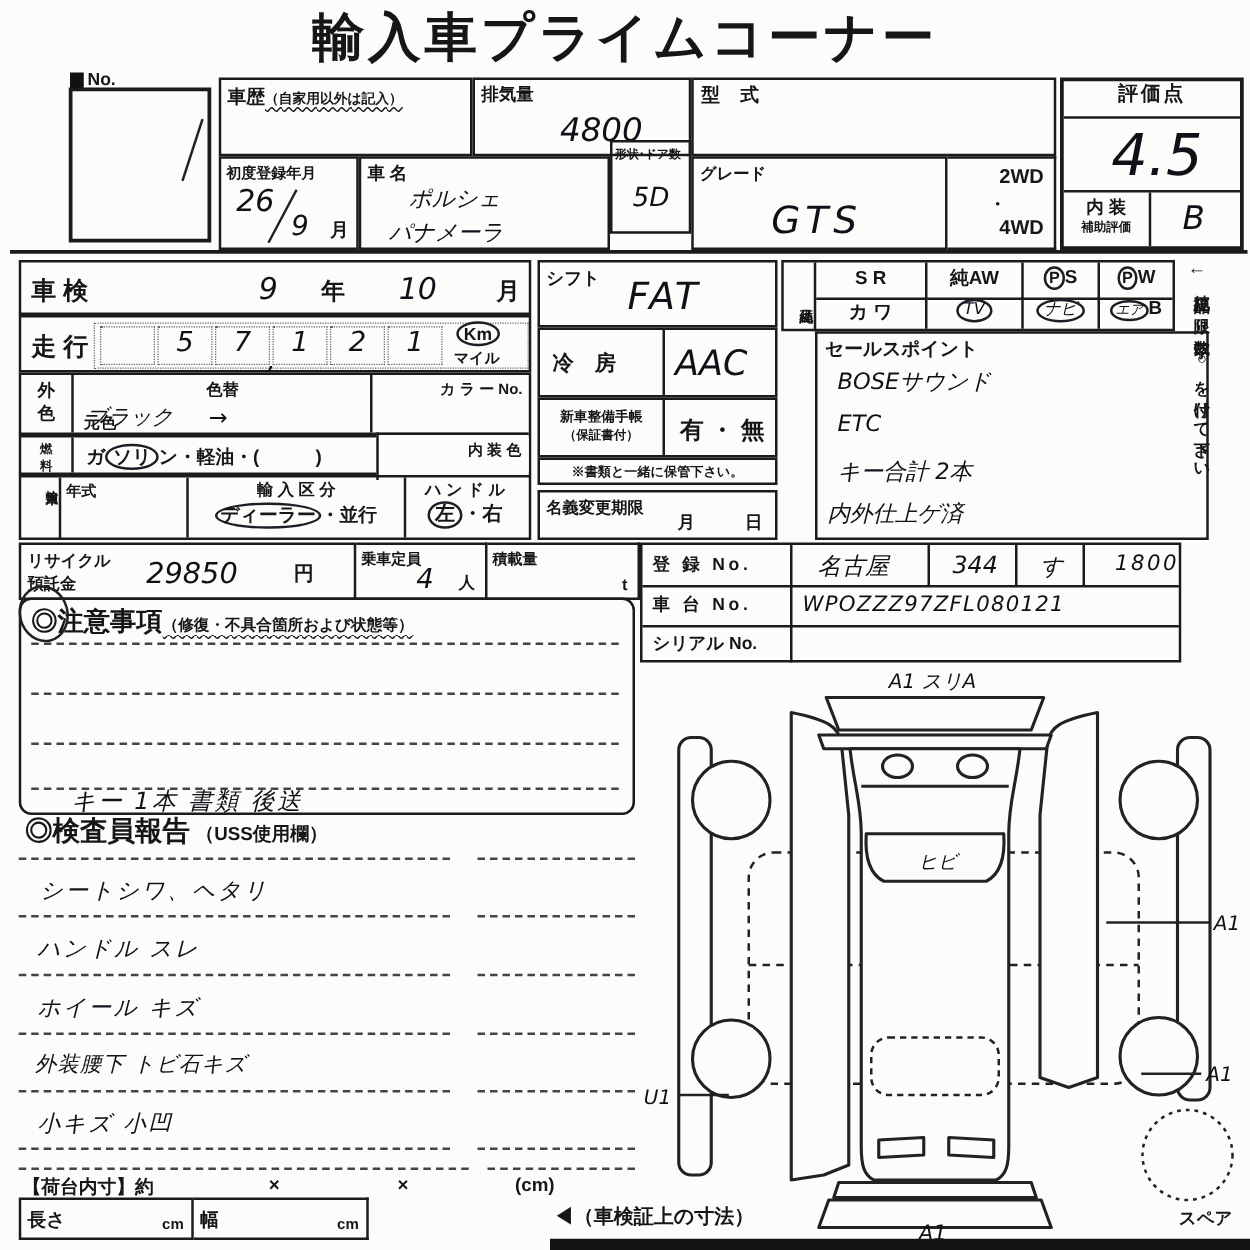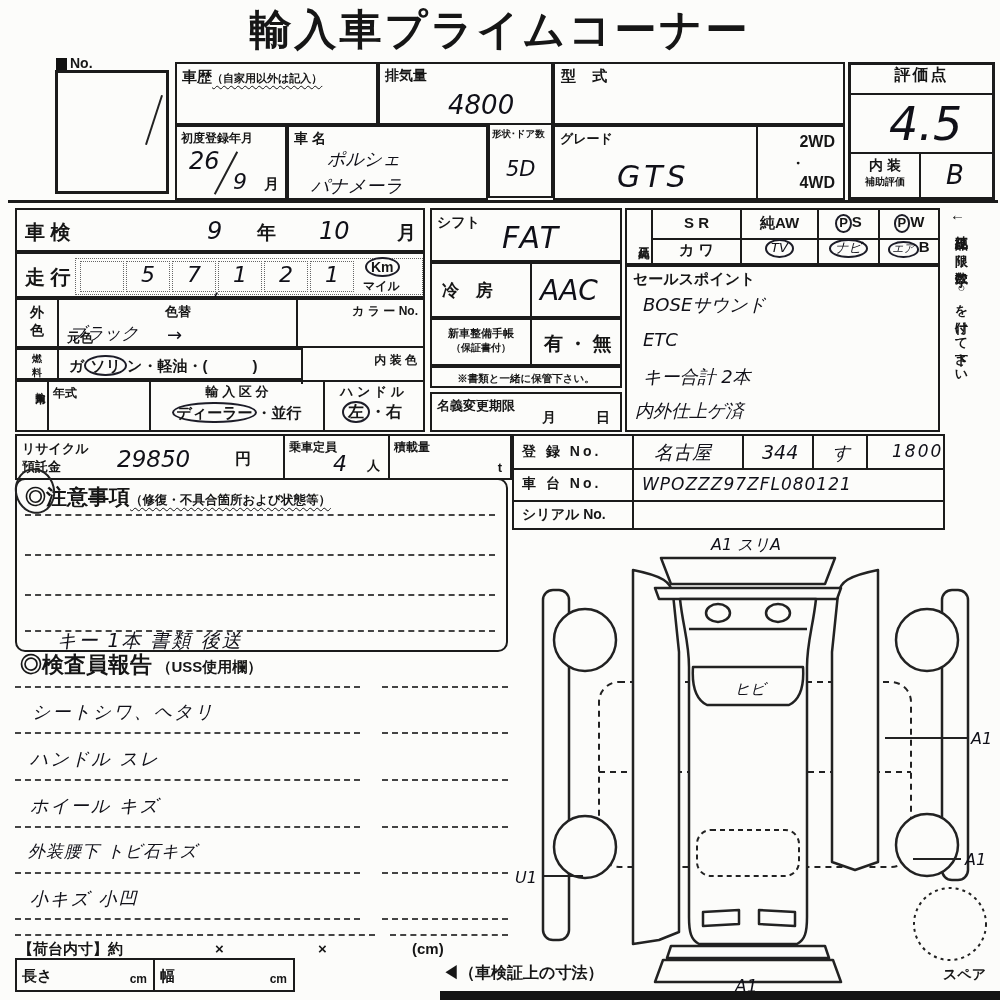--- a/index.html
+++ b/index.html
@@ -45,21 +45,21 @@
     <span class="hw" style="position:absolute;left:12px;top:20px;font-size:24px;">26</span>
     <div style="position:absolute;left:48px;top:22px;width:2px;height:48px;background:#222;transform:rotate(28deg);"></div>
     <span class="hw" style="position:absolute;left:56px;top:42px;font-size:22px;">9</span>
     <span class="b" style="position:absolute;right:6px;bottom:4px;font-size:15px;">月</span>
   </div>
   <div class="box" style="left:287px;top:125px;width:201px;height:75px;">
     <span class="b" style="position:absolute;left:5px;top:3px;font-size:14px;">車 名</span>
     <span class="hw" style="position:absolute;left:38px;top:20px;font-size:18px;">ポルシェ</span>
     <span class="hw" style="position:absolute;left:22px;top:47px;font-size:18px;">パナメーラ</span>
   </div>
-  <div class="box" style="left:488px;top:123px;width:65px;height:75px;">
+  <div class="box" style="left:488px;top:112px;width:65px;height:75px;">
     <span class="b" style="position:absolute;left:2px;top:3px;font-size:9.5px;">形状･ドア数</span>
     <span class="hw" style="position:absolute;left:16px;top:32px;font-size:21px;">5D</span>
   </div>
   <div class="box" style="left:553px;top:125px;width:205px;height:75px;">
     <span class="b" style="position:absolute;left:5px;top:3px;font-size:13px;">グレード</span>
     <span class="hw" style="position:absolute;left:62px;top:32px;font-size:30px;letter-spacing:4px;">GTS</span>
   </div>
   <div class="box" style="left:758px;top:125px;width:87px;height:75px;border-left:none;">
     <span class="b" style="position:absolute;right:8px;top:6px;font-size:16px;">2WD</span>
     <span class="b" style="position:absolute;right:38px;top:28px;font-size:14px;">・</span>
@@ -186,21 +186,21 @@
     <div style="position:absolute;left:26px;top:0;width:87px;height:28px;border-right:2px solid #1b1b1b;border-bottom:2px solid #1b1b1b;text-align:center;"><span class="b" style="font-size:15px;line-height:26px;">S R</span></div>
     <div style="position:absolute;left:115px;top:0;width:75px;height:28px;border-right:2px solid #1b1b1b;border-bottom:2px solid #1b1b1b;text-align:center;"><span class="b" style="font-size:15px;line-height:26px;">純AW</span></div>
     <div style="position:absolute;left:192px;top:0;width:59px;height:28px;border-right:2px solid #1b1b1b;border-bottom:2px solid #1b1b1b;text-align:center;line-height:24px;"><span class="hcircle b" style="font-size:13px;padding:0 2px;">P</span><span class="b" style="font-size:15px;">S</span></div>
     <div style="position:absolute;left:253px;top:0;width:58px;height:28px;border-bottom:2px solid #1b1b1b;text-align:center;line-height:24px;"><span class="hcircle b" style="font-size:13px;padding:0 2px;">P</span><span class="b" style="font-size:15px;">W</span></div>
     <div style="position:absolute;left:26px;top:28px;width:87px;height:25px;border-right:2px solid #1b1b1b;text-align:center;"><span class="b" style="font-size:15px;line-height:24px;">カ ワ</span></div>
     <div style="position:absolute;left:115px;top:28px;width:75px;height:25px;border-right:2px solid #1b1b1b;text-align:center;"><span class="hcircle hw" style="font-size:13px;">TV</span></div>
     <div style="position:absolute;left:192px;top:28px;width:59px;height:25px;border-right:2px solid #1b1b1b;text-align:center;"><span class="hcircle hw" style="font-size:13px;">ナビ</span></div>
     <div style="position:absolute;left:253px;top:28px;width:58px;height:25px;text-align:center;"><span class="hcircle hw" style="font-size:11px;padding:0 2px;">エア</span><span class="b" style="font-size:15px;">B</span></div>
   </div>
 
-  <div class="box" style="left:625px;top:265px;width:315px;height:167px;">
+  <div class="box" style="left:652px;top:265px;width:315px;height:167px;">
     <span class="b" style="position:absolute;left:6px;top:3px;font-size:15px;">セールスポイント</span>
     <span class="hw" style="position:absolute;left:16px;top:26px;font-size:18px;">BOSEサウンド</span>
     <span class="hw" style="position:absolute;left:16px;top:62px;font-size:18px;">ETC</span>
     <span class="hw" style="position:absolute;left:16px;top:98px;font-size:18px;">キー合計 2本</span>
     <span class="hw" style="position:absolute;left:8px;top:132px;font-size:18px;">内外仕上ゲ済</span>
   </div>
 
   <span class="b" style="position:absolute;left:950px;top:206px;font-size:15px;">←</span>
   <div class="vtext b" style="position:absolute;left:952px;top:226px;height:300px;font-size:13px;letter-spacing:1px;">純正品に限り数字に○を付けて下さい</div>
 

